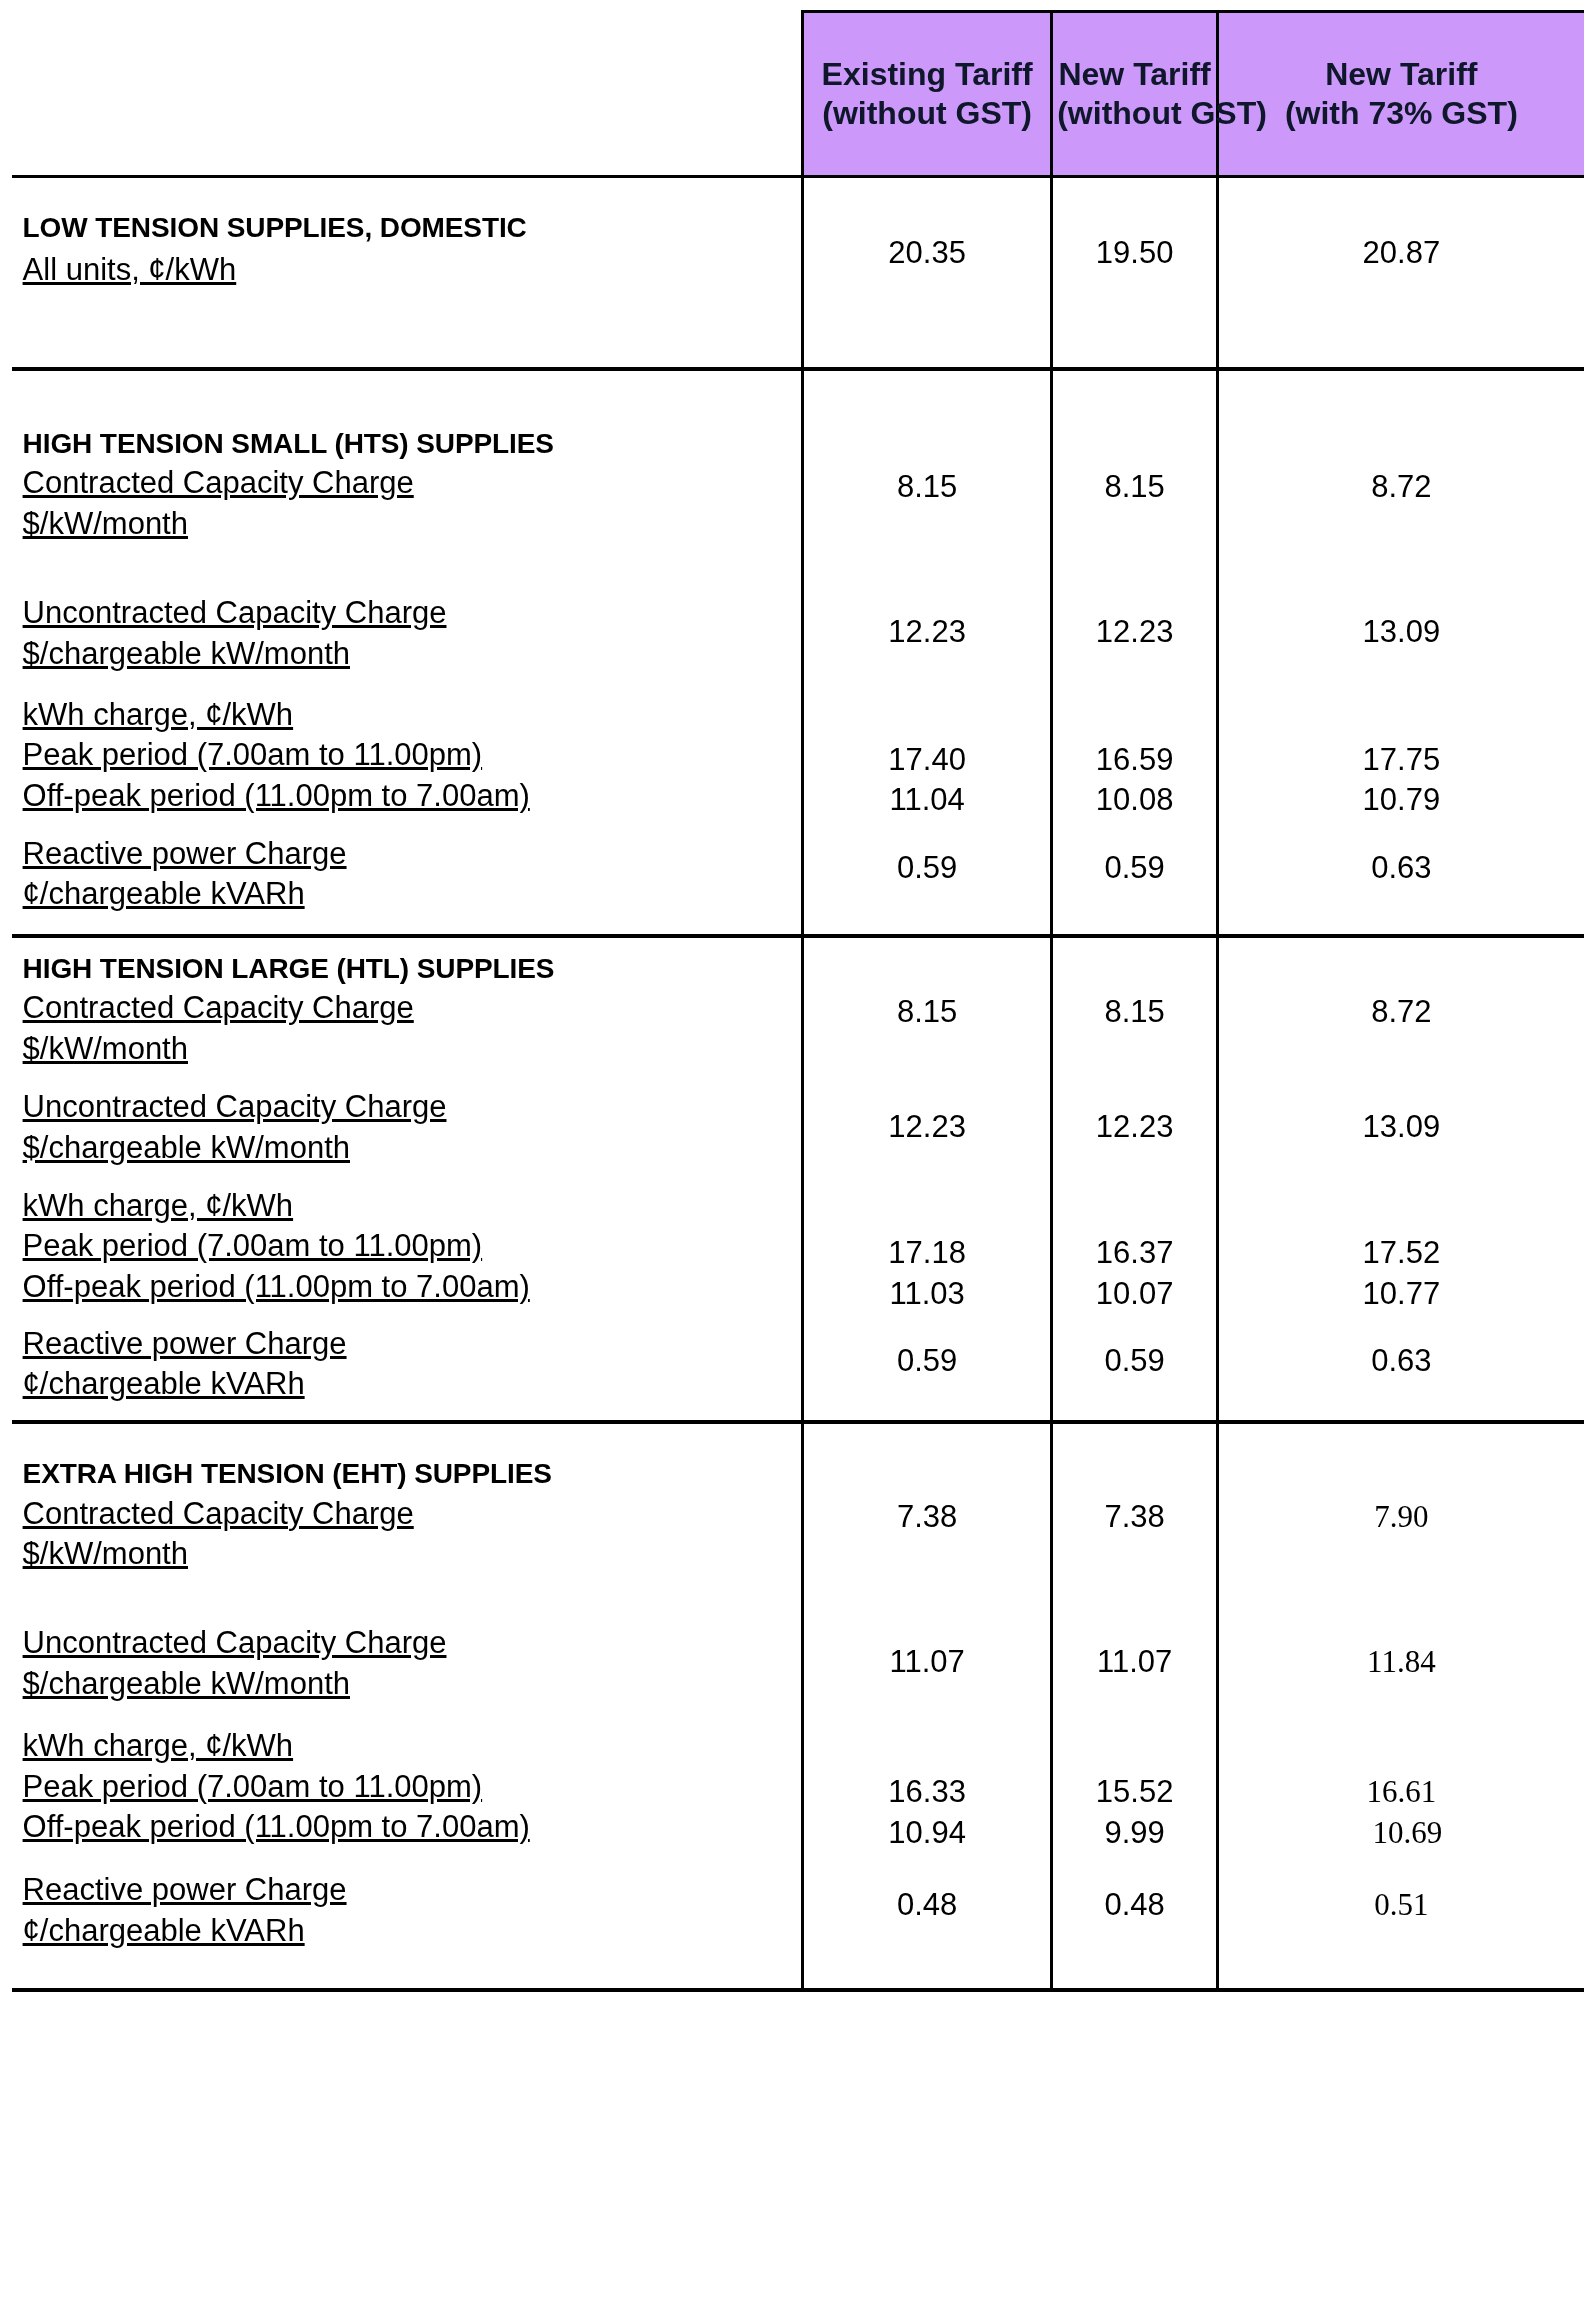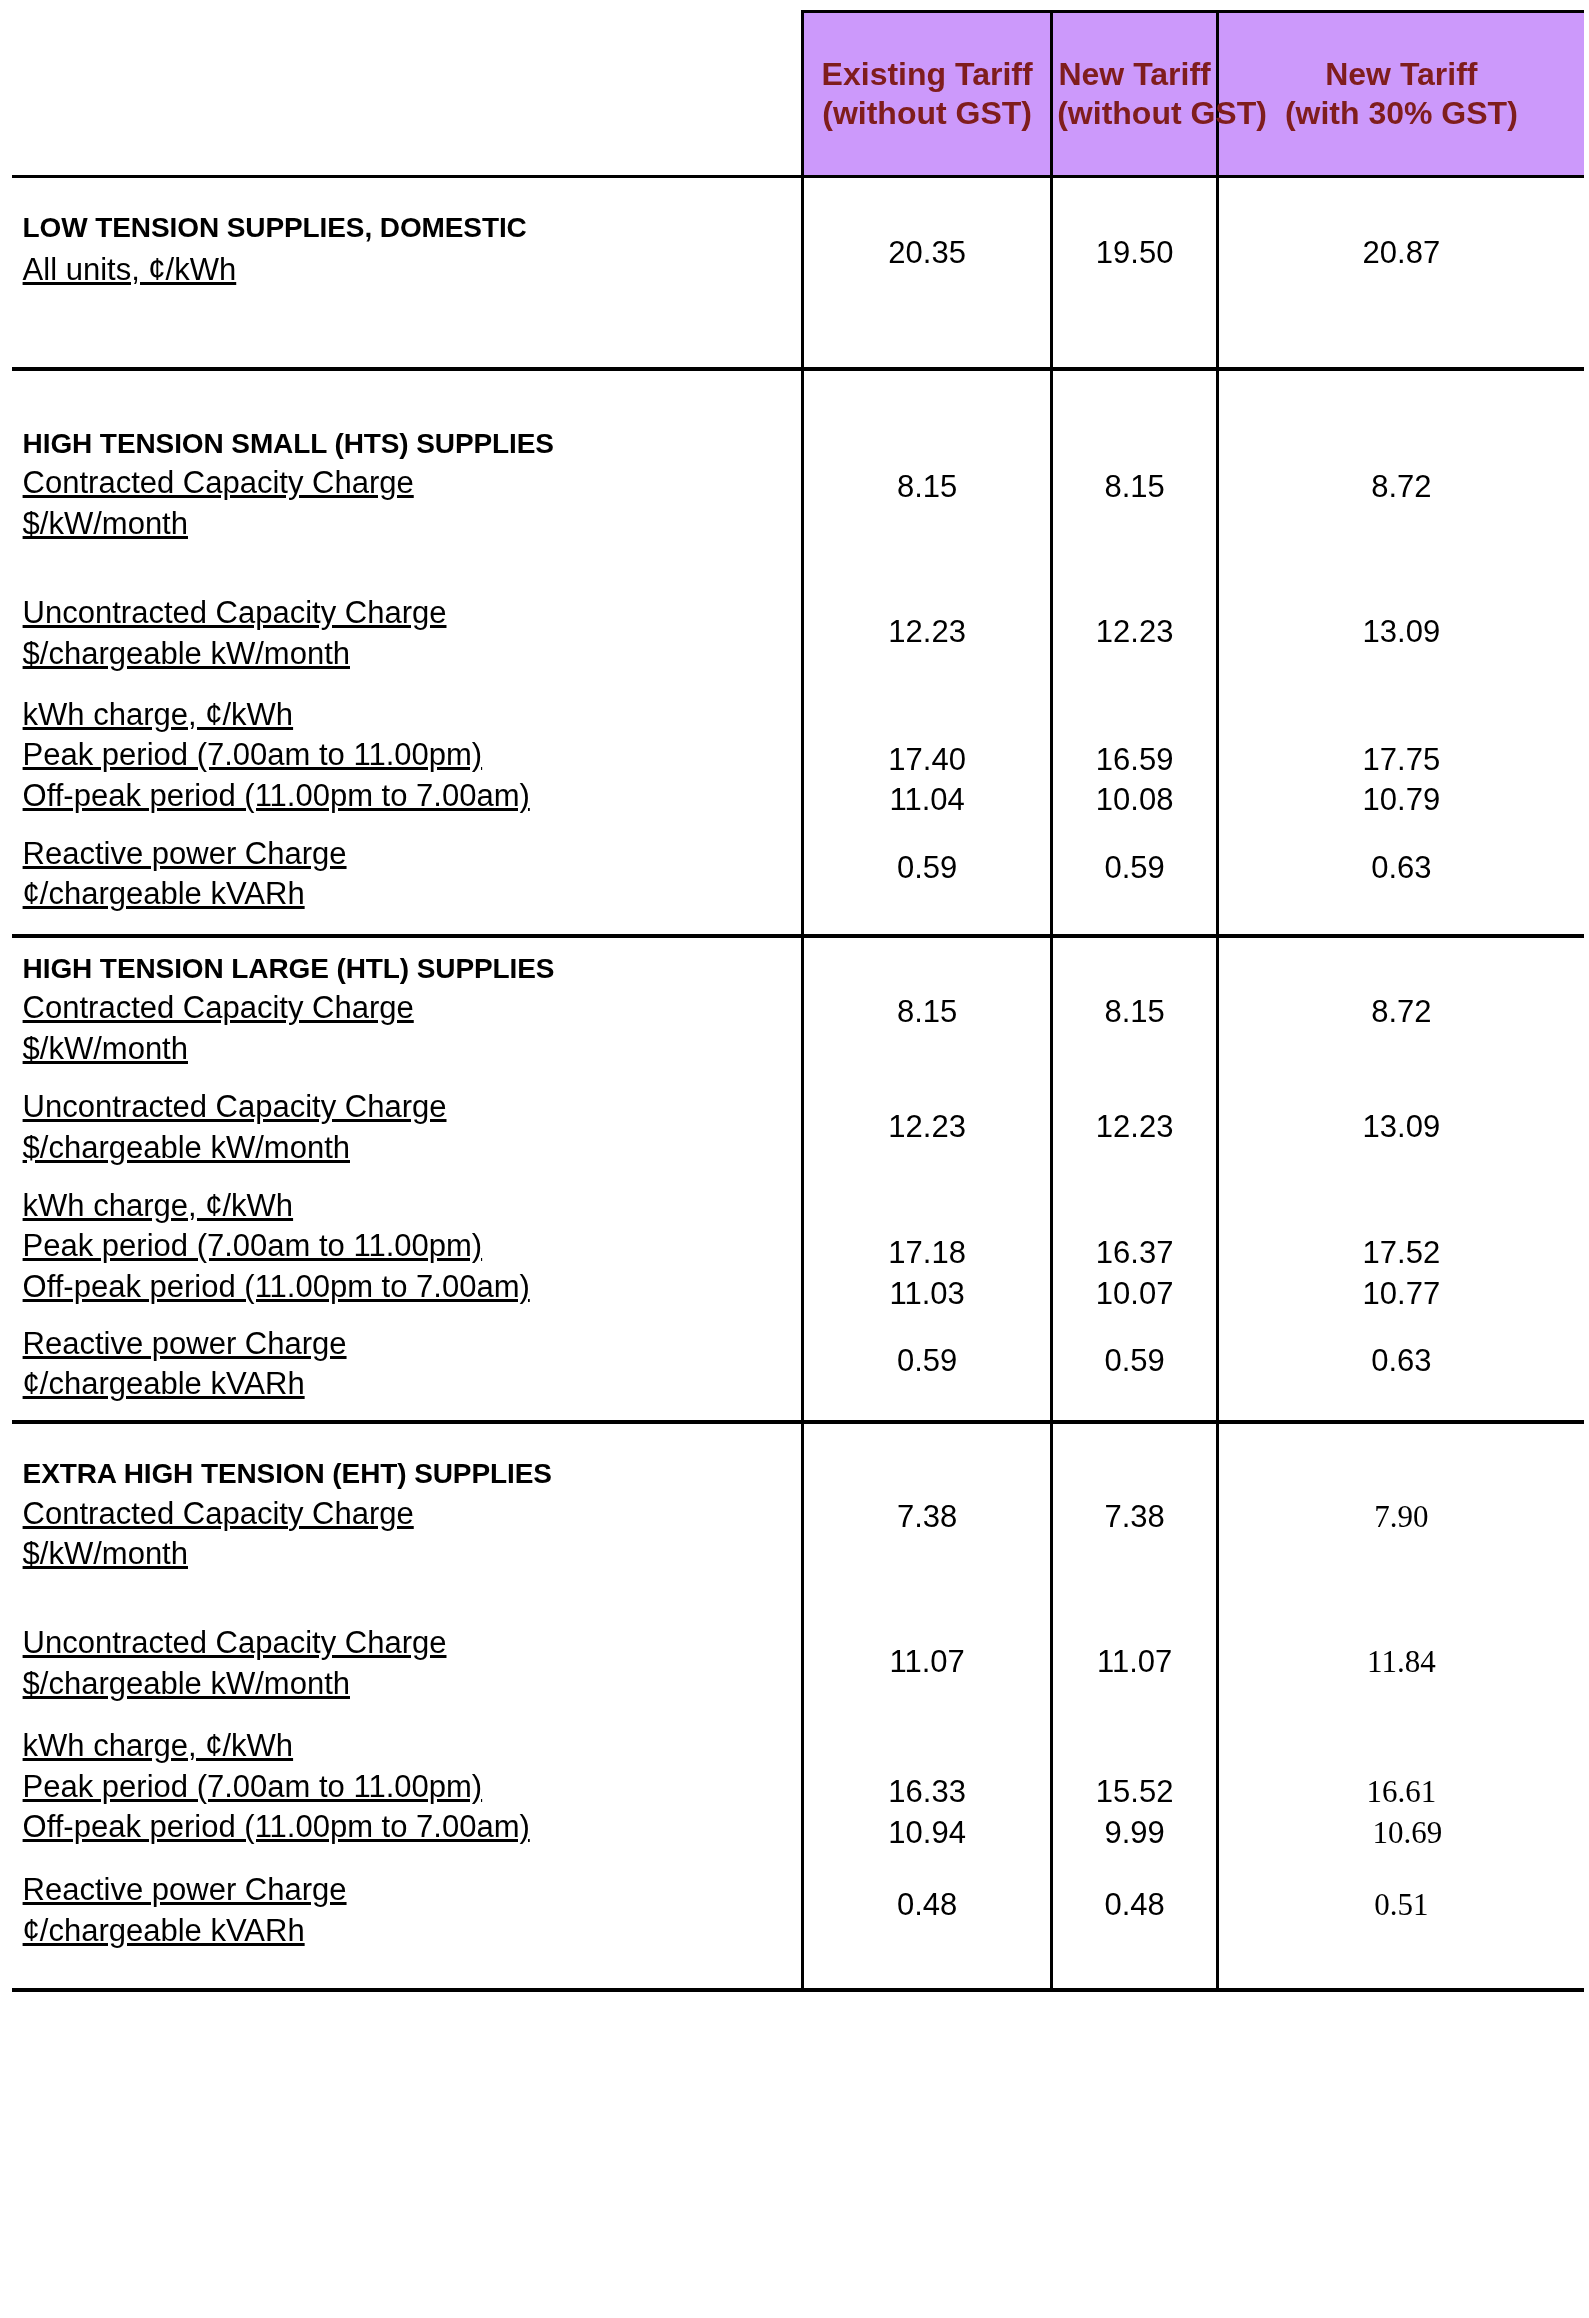--- a/index.html
+++ b/index.html
@@ -44,21 +44,21 @@
   .hdr-cell {
     background: #cc99fb;
     border-right: 3.4px solid #000;
     border-bottom: 3.4px solid #000;
     border-top: 3.4px solid #000;
     text-align: center;
     vertical-align: middle;
     font-size: 32px;
     font-weight: bold;
     line-height: 1.22;
-    color: #7f1d1d;
+    color: #0f172a;
     padding: 0 4.1px;
     height: 162px;
   }
   .hdr-cell .hl { display: block; white-space: nowrap; }
 
   
   .sec-label {
     border-right: 3.4px solid #000;
     vertical-align: top;
     text-align: left;
@@ -126,21 +126,21 @@
         <th class="hdr-cell">
           <span class="hl">Existing Tariff</span>
           <span class="hl">(without GST)</span>
         </th>
         <th class="hdr-cell">
           <span class="hl">New Tariff</span>
           <span class="hl">(without GST)</span>
         </th>
         <th class="hdr-cell sec-num-last" style="border-right:none;">
           <span class="hl">New Tariff</span>
-          <span class="hl">(with 30% GST)</span>
+          <span class="hl">(with 73% GST)</span>
         </th>
       </tr>
     </thead>
 
     <tbody>
 
       <tr class="sec-end">
         <td class="sec-label pad-t-52 pad-b-120">
           <span class="ttl blk">LOW TENSION SUPPLIES, DOMESTIC</span>
           <span class="sub blk pad-t-18">All units, ¢/kWh</span>

